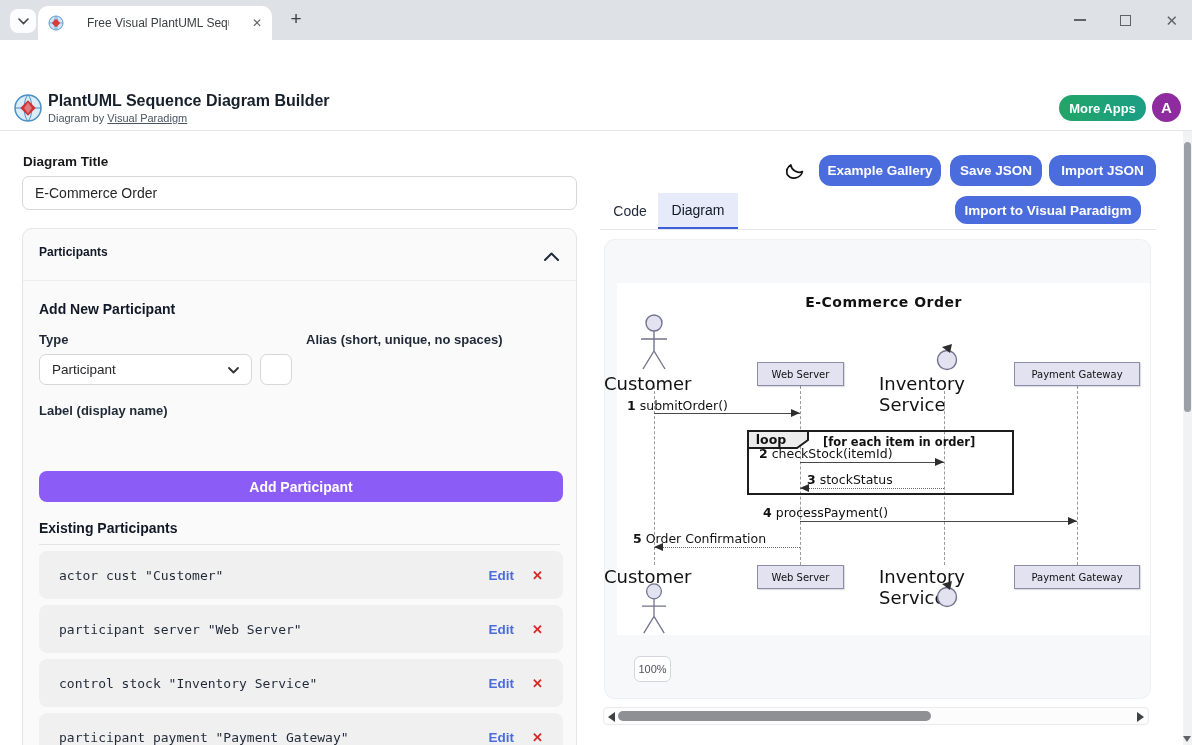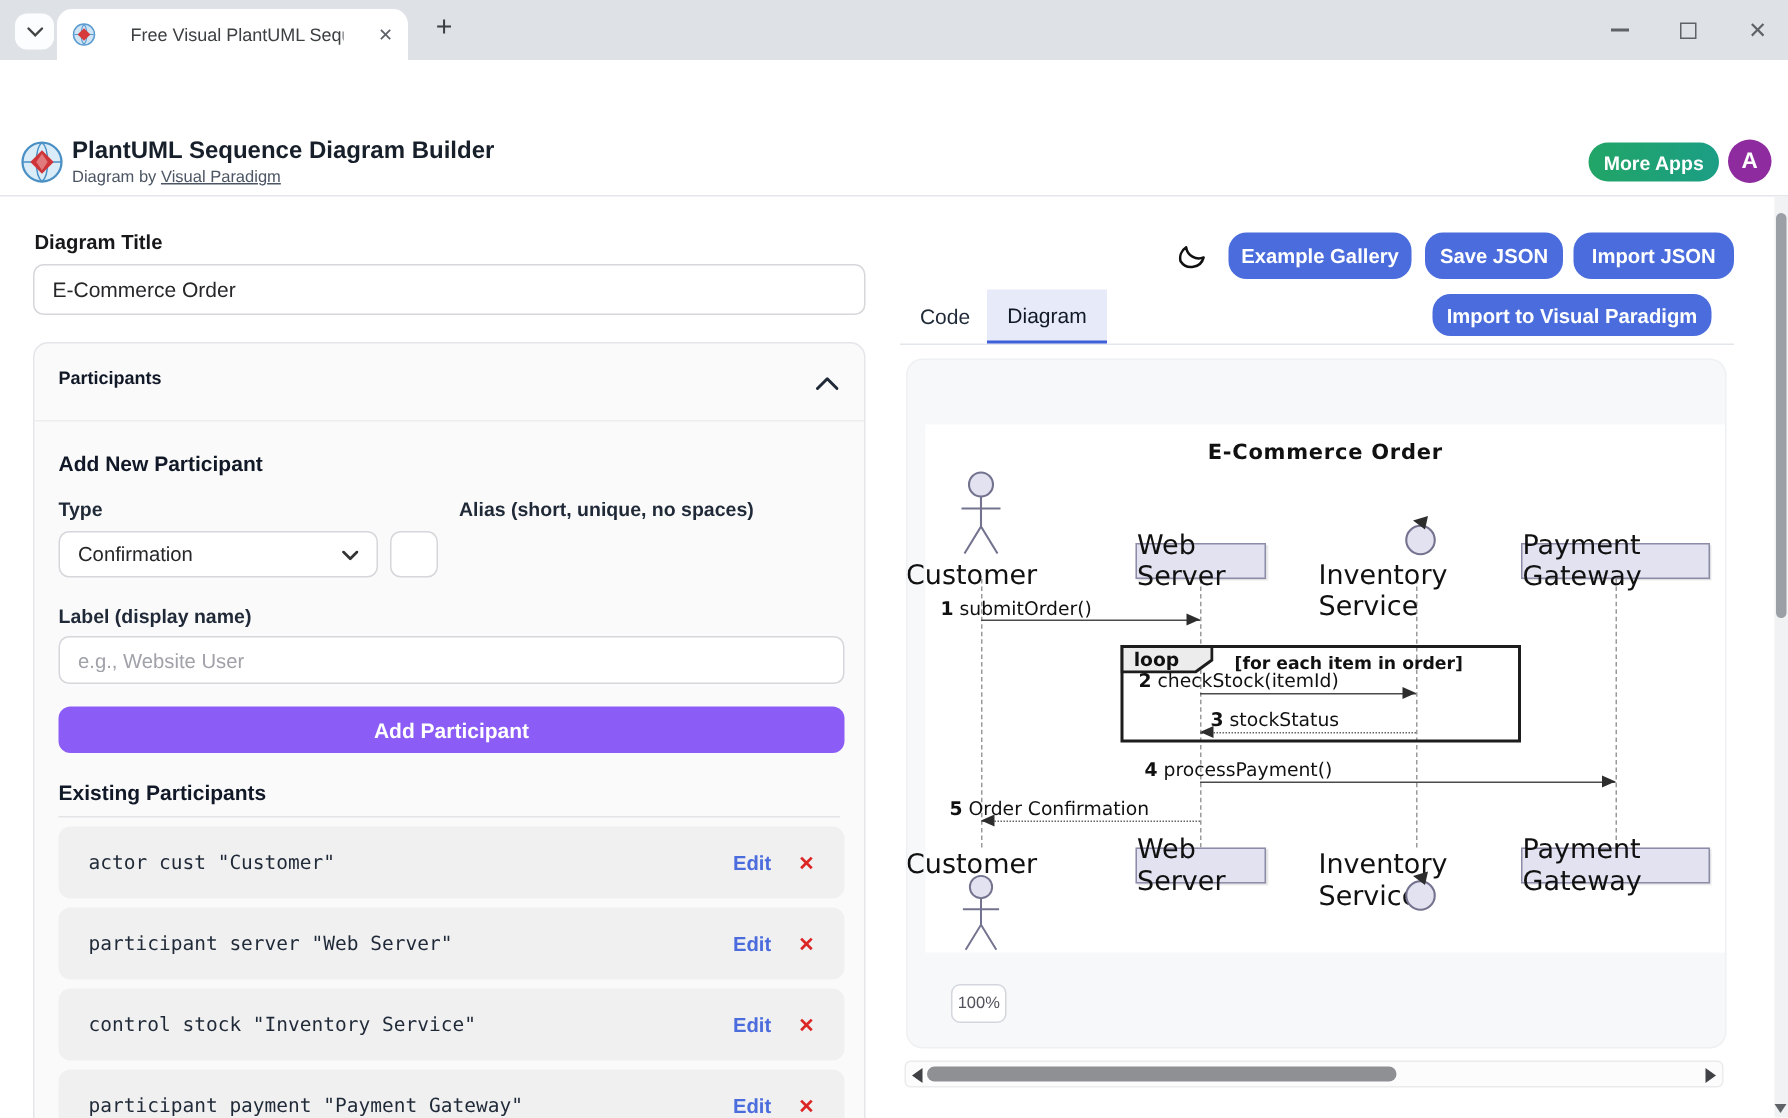--- a/index.html
+++ b/index.html
@@ -71,21 +71,21 @@
   .hthumb { position:absolute; left:14px; top:3px; width:313px; height:10px; background:#8f9094; border-radius:5px; cursor:pointer; }
   .tri-l { position:absolute; left:4px; top:4px; width:0; height:0; border-top:5px solid transparent; border-bottom:5px solid transparent; border-right:7px solid #3f4145; cursor:pointer; }
   .tri-r { position:absolute; right:4px; top:4px; width:0; height:0; border-top:5px solid transparent; border-bottom:5px solid transparent; border-left:7px solid #3f4145; cursor:pointer; }
   .vscroll { position:absolute; left:1183px; top:131px; width:9px; height:614px; background:#f1f2f4; }
   .vthumb { position:absolute; left:1px; top:11px; width:7px; height:270px; background:#9aa0a6; border-radius:4px; cursor:pointer; }
   .vdown { position:absolute; left:0; bottom:3px; width:0; height:0; border-left:4.5px solid transparent; border-right:4.5px solid transparent; border-top:6px solid #5f6368; cursor:pointer; }
 
   
   .seq-title { position:absolute; left:0; top:11px; width:533px; text-align:center; font-size:14px; font-weight:bold; letter-spacing:.5px; color:#111; font-family:"DejaVu Sans",sans-serif; }
   .lifeline { position:absolute; width:0; border-left:1px dashed #9a9a9a; top:103px; height:179px; }
-  .pbox { position:absolute; height:24px; background:#e2e2f0; border:1px solid #8c8ca8; box-shadow:1px 1px 1px rgba(0,0,0,.12); display:flex; align-items:center; justify-content:center; font-size:18px; color:#111; font-family:"DejaVu Sans",sans-serif; }
+  .pbox { position:absolute; height:24px; background:#e2e2f0; border:1px solid #8c8ca8; box-shadow:1px 1px 1px rgba(0,0,0,.12); display:flex; align-items:center; justify-content:center; font-size:10px; color:#111; font-family:"DejaVu Sans",sans-serif; }
   .plabel { position:absolute; font-size:18px; color:#111; text-align:left; font-family:"DejaVu Sans",sans-serif; }
   .msg { position:absolute; font-size:12.5px; color:#111; white-space:nowrap; font-family:"DejaVu Sans",sans-serif; }
   .msg b { margin-right:4px; }
   .mline { position:absolute; height:0; border-top:1px solid #4a4a4a; }
   .mline.dotted { border-top:1px dotted #666; }
   .ah-r { position:absolute; width:0; height:0; border-top:4px solid transparent; border-bottom:4px solid transparent; border-left:9px solid #2d2d2d; margin-top:-4px; }
   .ah-l { position:absolute; width:0; height:0; border-top:4px solid transparent; border-bottom:4px solid transparent; border-right:9px solid #2d2d2d; margin-top:-4px; }
   .loopbox { position:absolute; left:130px; top:147px; width:267px; height:65px; border:2px solid #1d1d1d; }
   .loop-cond { position:absolute; left:74px; top:3px; font-size:11.5px; font-weight:bold; color:#111; font-family:"DejaVu Sans",sans-serif; }
 </style>
@@ -197,31 +197,30 @@
         </svg>
     </span>
   </div>
 
   <div class="sec-h" style="left:16px;top:72px">Add New Participant</div>
 
   <div class="fld-l" style="left:16px;top:103px">Type</div>
   <div class="fld-l" style="left:283px;top:103px">Alias (short, unique, no spaces)</div>
 
   <div class="sel-box">
-    <span>Confirmation</span>
+    <span>Participant</span>
     <span class="sel-chev">
       <svg width="11" height="7" viewBox="0 0 11 7">
           <path d="M1 1l4.5 4.5L10 1" fill="none" stroke="#333" stroke-width="1.8" stroke-linecap="round" stroke-linejoin="round"></path>
         </svg>
     </span>
   </div>
   <div class="mini-box"></div>
 
   <div class="fld-l" style="left:16px;top:174px">Label (display name)</div>
-  <input class="txt-in" style="left: 16px; top: 195px; width: 524px; height: 32px;" type="text" placeholder="e.g., Website User">
 
   <button class="add-btn">Add Participant</button>
 
   <div class="sec-h" style="left:16px;top:291px">Existing Participants</div>
   <div class="divider"></div>
 
   <div class="prow" style="top:322px">
     <span class="prow-code">actor cust "Customer"</span>
     <span class="prow-edit">Edit</span>
     <span class="prow-x">✕</span>

